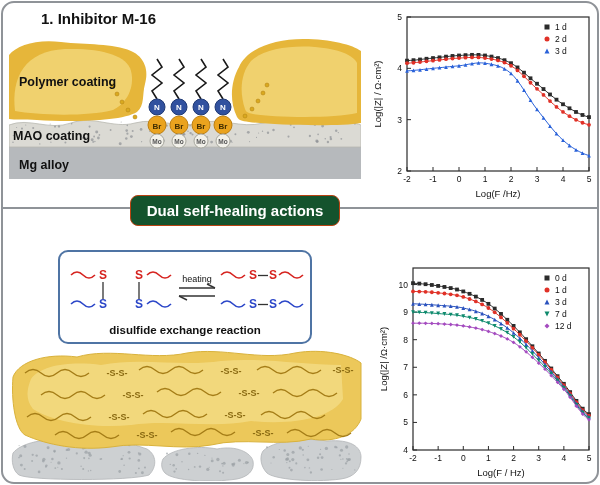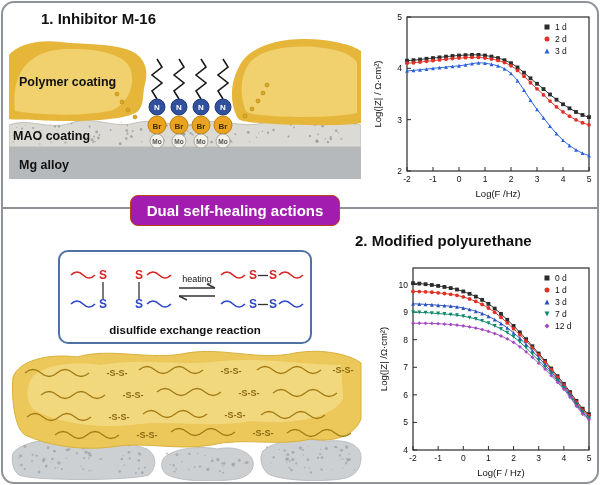--- a/index.html
+++ b/index.html
@@ -325,25 +325,24 @@
       <g>
         <rect x="173.5" y="15.5" width="5" height="5" fill="#2b2b2b"></rect>
         <text x="184" y="21" text-anchor="start" font-size="8.5" fill="#111">1 d</text>
         <circle cx="176" cy="30" r="2.5" fill="#e03127"></circle>
         <text x="184" y="33" text-anchor="start" font-size="8.5" fill="#111">2 d</text>
         <path d="M176,39.5 L173.5,44.5 L178.5,44.5 Z" fill="#2a62d9"></path>
         <text x="184" y="45" text-anchor="start" font-size="8.5" fill="#111">3 d</text>
       </g>
     </svg>
 
-  <div class="banner" style="background: #a21caf;">
+  <div class="banner" style="background: #14532d;">
     <span>Dual self-healing actions</span>
   </div>
 
-  <div class="p2-title">2. Modified polyurethane</div>
 
   <svg class="schem2" width="352" height="232" viewBox="0 0 352 232">
 
     <path d="M2,204 C10,194 34,188 62,192 C92,184 118,194 136,200 C146,206 146,218 138,226 C120,232 20,232 8,226 C2,222 0,212 2,204 Z" fill="#cdd0d2" stroke="#b2b5b8" stroke-width="0.8"></path>
     <path d="M152,210 C160,200 186,196 206,200 C226,196 240,204 242,212 C244,222 236,228 226,230 C200,234 162,232 154,224 C150,220 150,214 152,210 Z" fill="#cdd0d2" stroke="#b2b5b8" stroke-width="0.8"></path>
     <path d="M252,202 C262,192 290,188 316,192 C340,190 350,198 350,208 C350,220 344,228 330,230 C300,234 262,230 256,224 C250,218 248,208 252,202 Z" fill="#cdd0d2" stroke="#b2b5b8" stroke-width="0.8"></path>
     <g>
         <circle cx="8.0" cy="208.5" r="0.87" fill="#9aa0a4" opacity="0.7"></circle>
         <circle cx="13.7" cy="220.1" r="0.99" fill="#9aa0a4" opacity="0.7"></circle>
         <circle cx="73.2" cy="209.1" r="1.07" fill="#9aa0a4" opacity="0.7"></circle>

